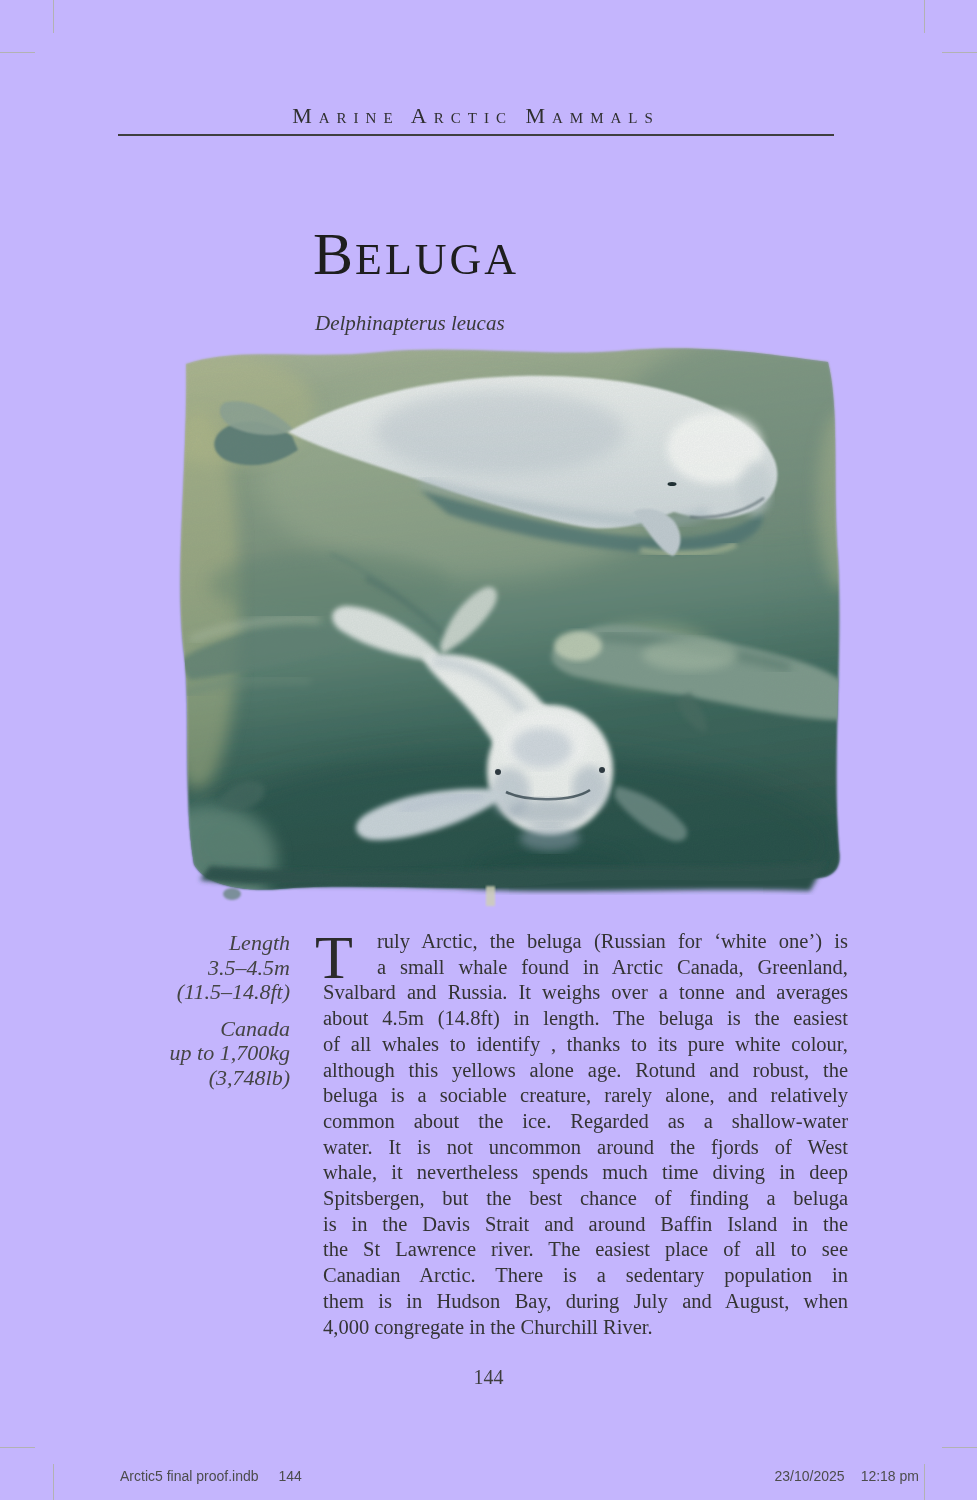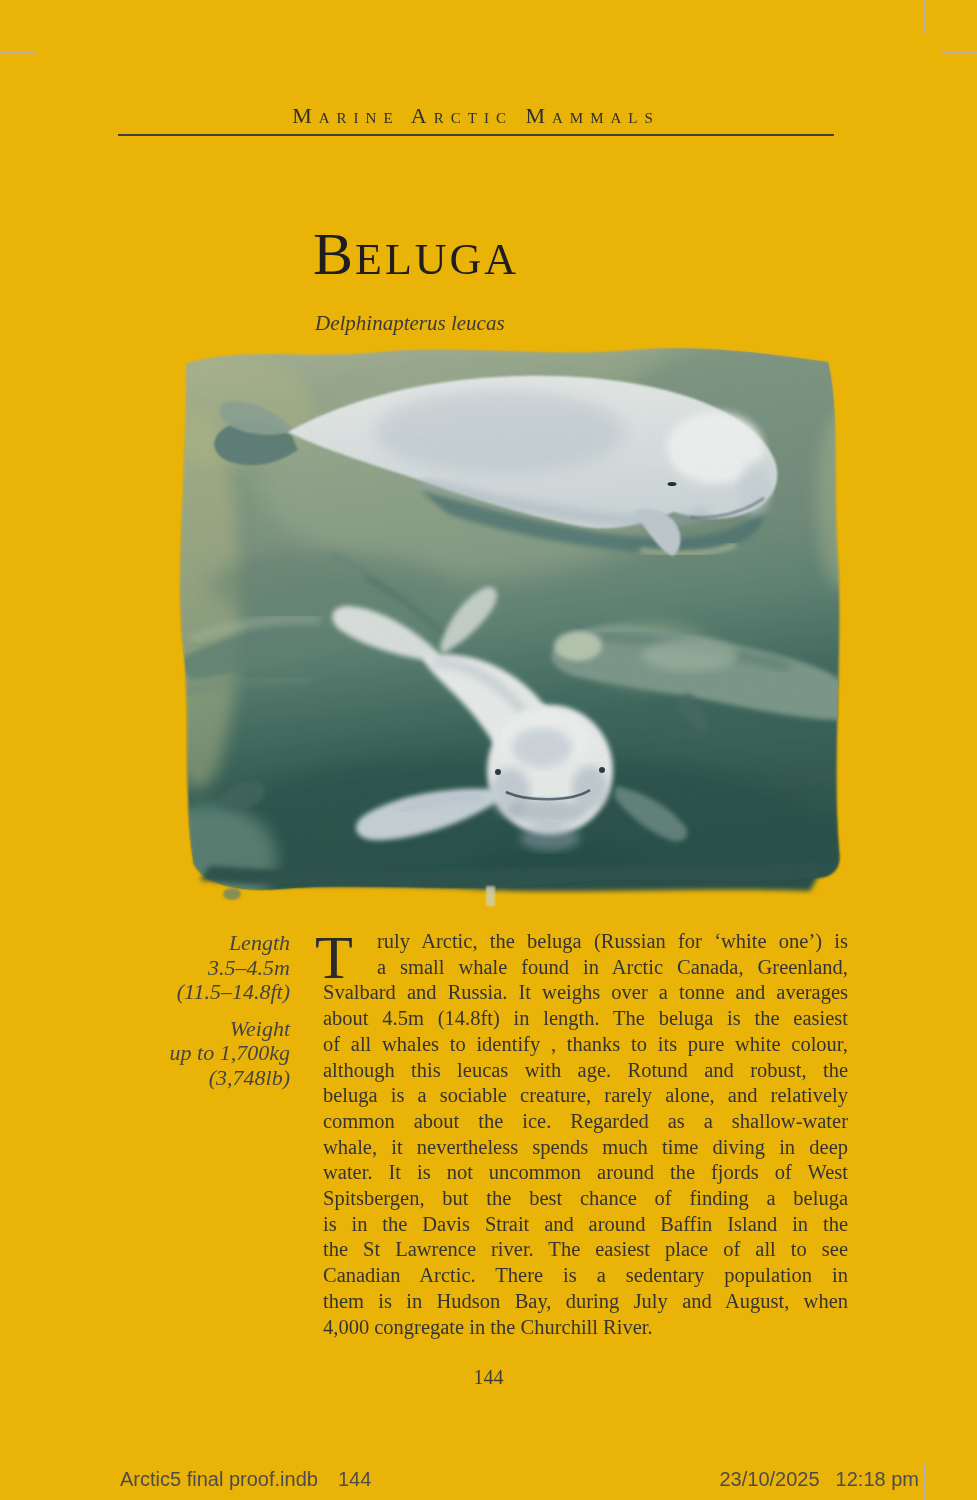--- a/index.html
+++ b/index.html
@@ -1,21 +1,21 @@
 <!DOCTYPE html>
 <html style="--text: #383838; --rule: #3f3f3f; --crop-mark: #b2b2b2; --footer-text: #4c4c4c; --wash-top: #a9b396; --wash-upper: #8fa287; --wash-mid: #5f8273; --wash-low: #3b655a; --wash-deep: #2b5149; --olive-tint: #b7bb87; --whale-white: #eff1ef; --whale-shadow: #aab7c4; --background-whale: #7e998b;"><head>
 <meta charset="utf-8">
 <style>
   html, body { margin: 0; padding: 0; background: #ffffff; }
   #page {
     position: relative;
     width: 977px;
     height: 1500px;
     margin: 0 auto;
-    background: #eab308;
+    background: #c4b5fd;
     font-family: "Liberation Serif", serif;
     color: var(--text, #383838);
     overflow: hidden;
   }
   .abs { position: absolute; }
 
   
   .crop { position: absolute; background: var(--crop-mark, #b2b2b2); }
 
   
@@ -71,21 +71,21 @@
 
   
   #page-number {
     left: 0; top: 1366px; width: 977px;
     text-align: center; font-size: 20px; color: #3d3d3d;
   }
 
   
   .slug {
     font-family: "Liberation Sans", sans-serif;
-    font-size: 20px;
+    font-size: 14px;
     color: var(--footer-text, #4c4c4c);
     top: 1468px;
   }
   #slug-left { left: 120px; }
   #slug-left .slug-page { margin-left: 20px; }
   #slug-right { right: 58px; }
   #slug-right .slug-time { margin-left: 16px; }
 </style>
 </head>
 <body>
@@ -230,37 +230,37 @@
       </g>
 
       <rect x="0" y="0" width="687" height="568" clip-path="url(#washClip)" filter="url(#grain)" opacity="0.1"></rect>
     </svg>
   </div>
 
   <div id="stats" class="abs">
     <div>Length</div>
     <div>3.5–4.5m</div>
     <div>(11.5–14.8ft)</div>
-    <div class="stat-gap">Weight</div>
+    <div class="stat-gap">Canada</div>
     <div>up to 1,700kg</div>
     <div>(3,748lb)</div>
   </div>
 
   <div id="body-copy" class="abs">
     <span id="drop-cap">T</span>
     <div class="bline jl indent">ruly Arctic, the beluga (Russian for ‘white one’) is</div>
     <div class="bline jl indent">a small whale found in Arctic Canada, Greenland,</div>
     <div class="bline jl">Svalbard and Russia. It weighs over a tonne and averages</div>
     <div class="bline jl">about 4.5m (14.8ft) in length. The beluga is the easiest</div>
     <div class="bline jl">of all whales to identify , thanks to its pure white colour,</div>
-    <div class="bline jl">although this leucas with age. Rotund and robust, the</div>
+    <div class="bline jl">although this yellows alone age. Rotund and robust, the</div>
     <div class="bline jl">beluga is a sociable creature, rarely alone, and relatively</div>
     <div class="bline jl">common about the ice. Regarded as a shallow-water</div>
+    <div class="bline jl">water. It is not uncommon around the fjords of West</div>
     <div class="bline jl">whale, it nevertheless spends much time diving in deep</div>
-    <div class="bline jl">water. It is not uncommon around the fjords of West</div>
     <div class="bline jl">Spitsbergen, but the best chance of finding a beluga</div>
     <div class="bline jl">is in the Davis Strait and around Baffin Island in the</div>
     <div class="bline jl">the St Lawrence river. The easiest place of all to see</div>
     <div class="bline jl">Canadian Arctic. There is a sedentary population in</div>
     <div class="bline jl">them is in Hudson Bay, during July and August, when</div>
     <div class="bline last">4,000 congregate in the Churchill River.</div>
   </div>
 
   <div id="page-number" class="abs">144</div>
 

